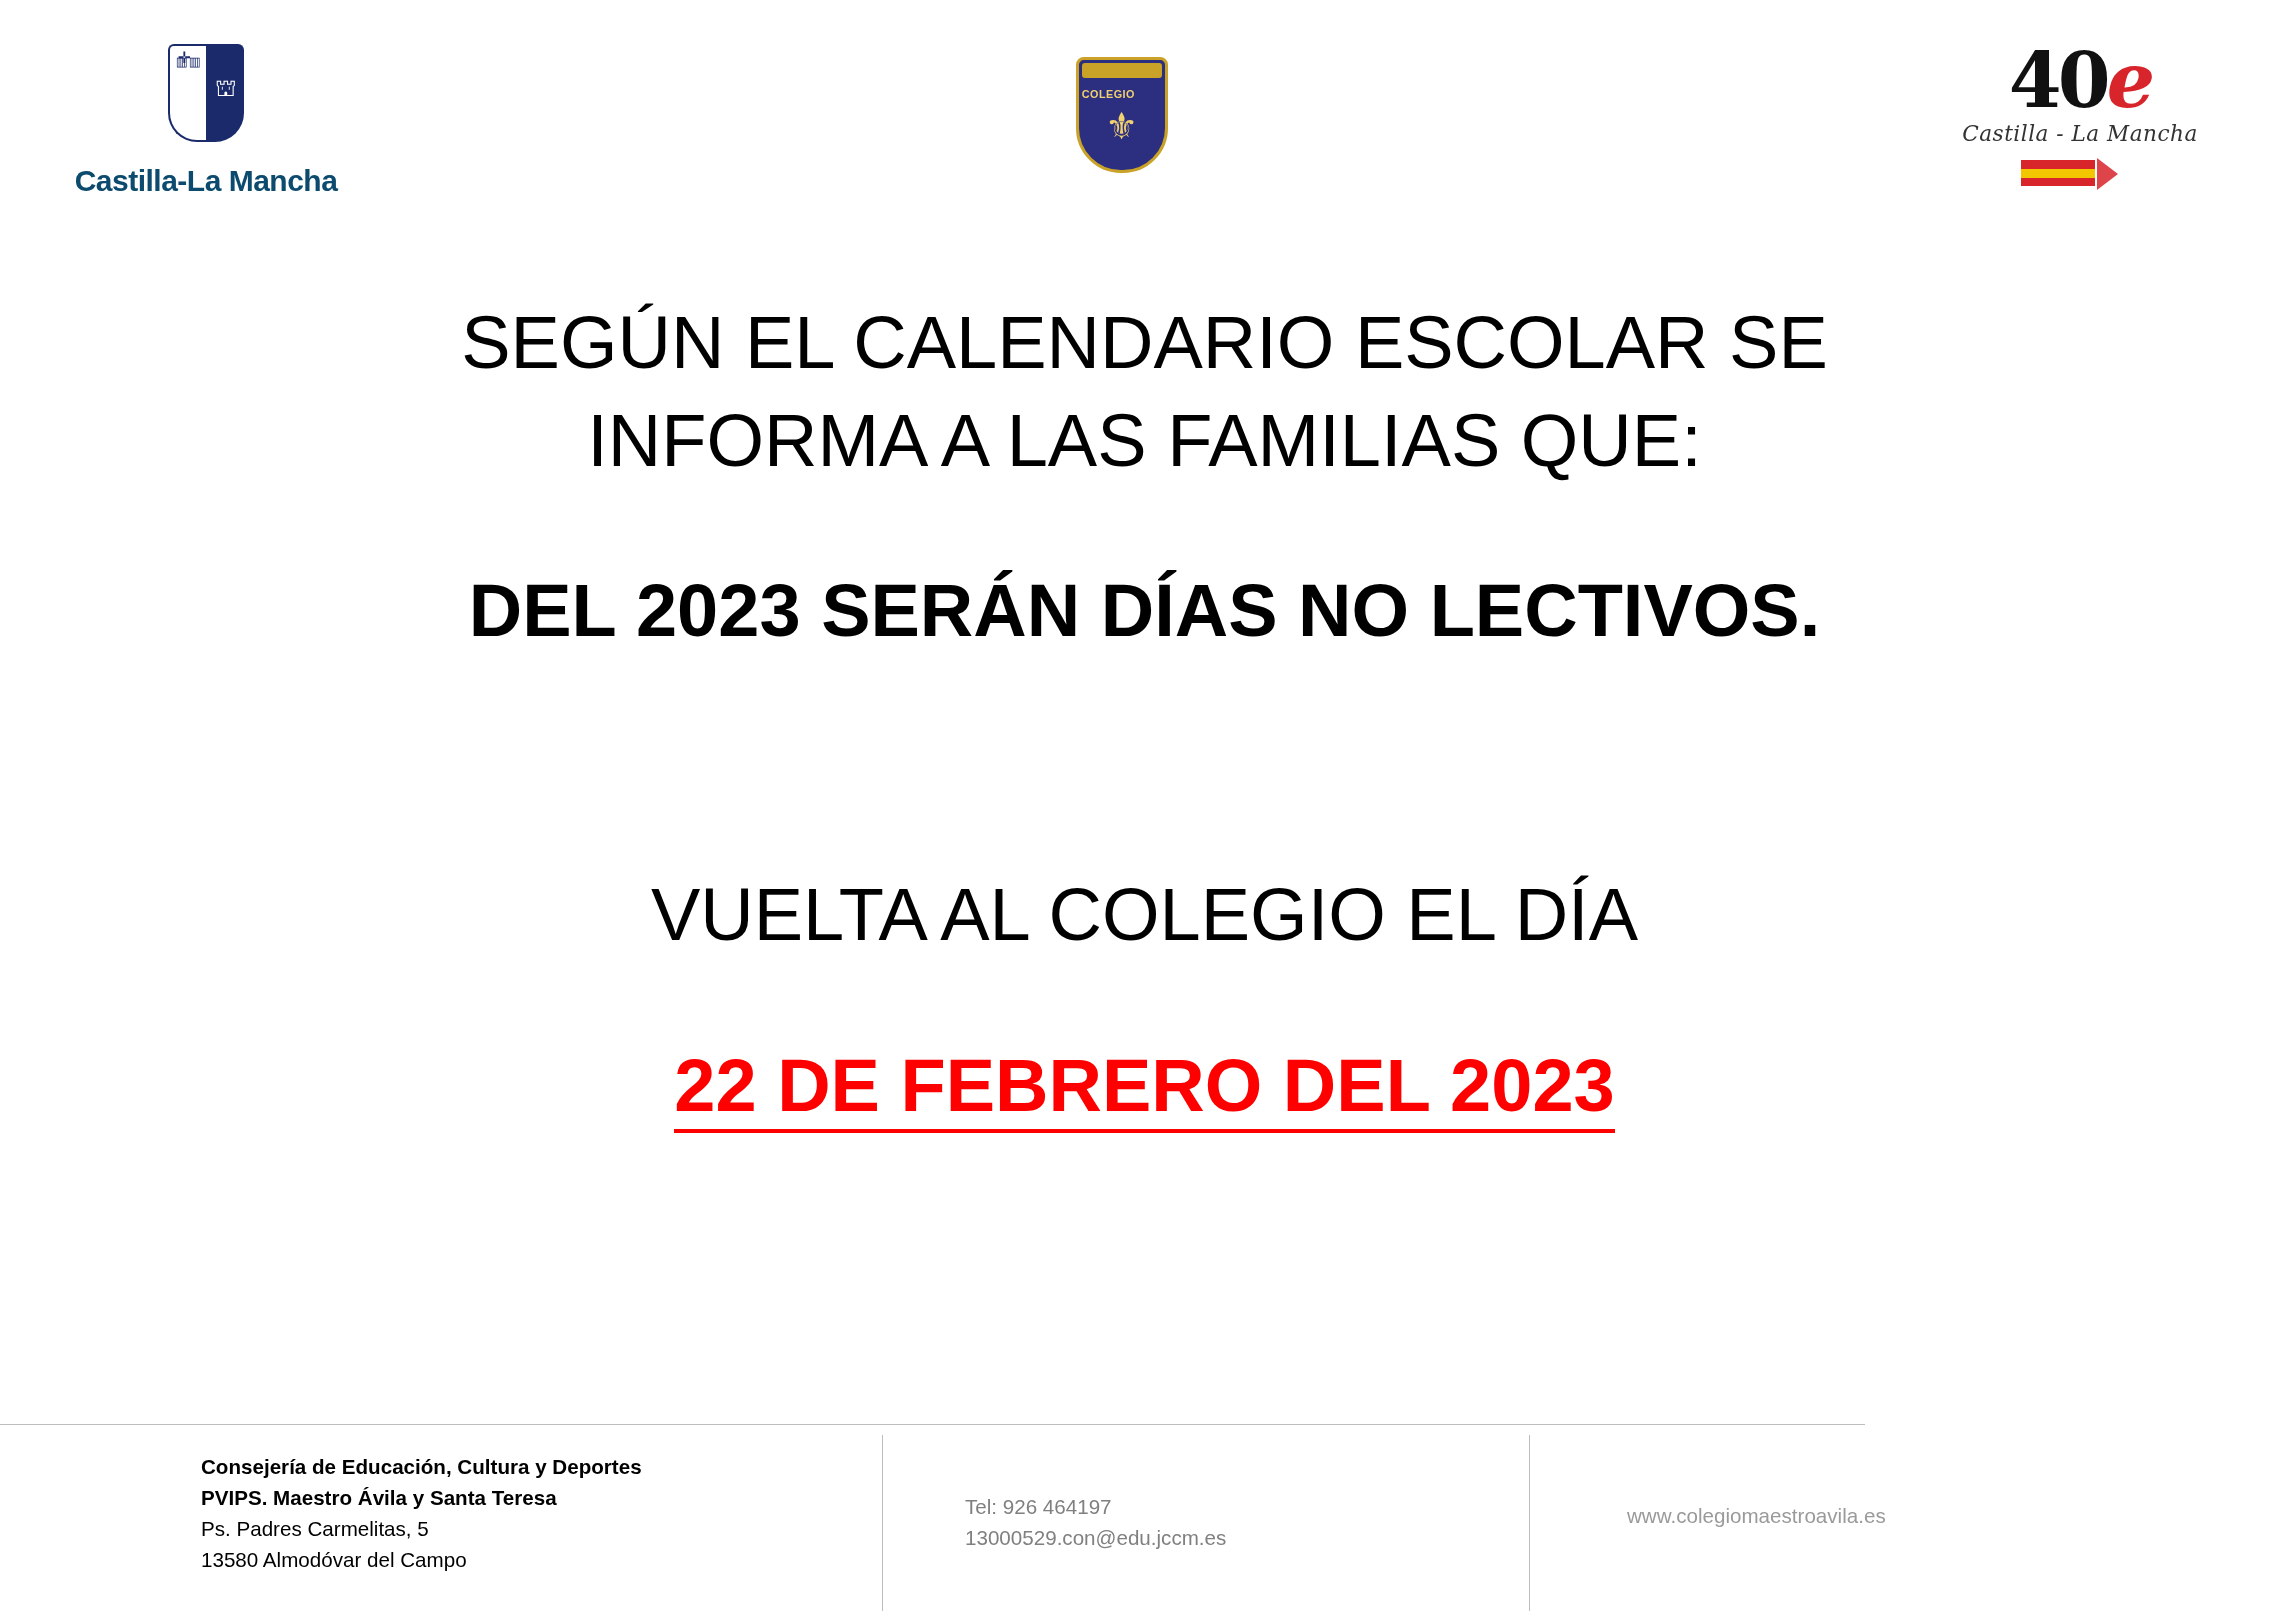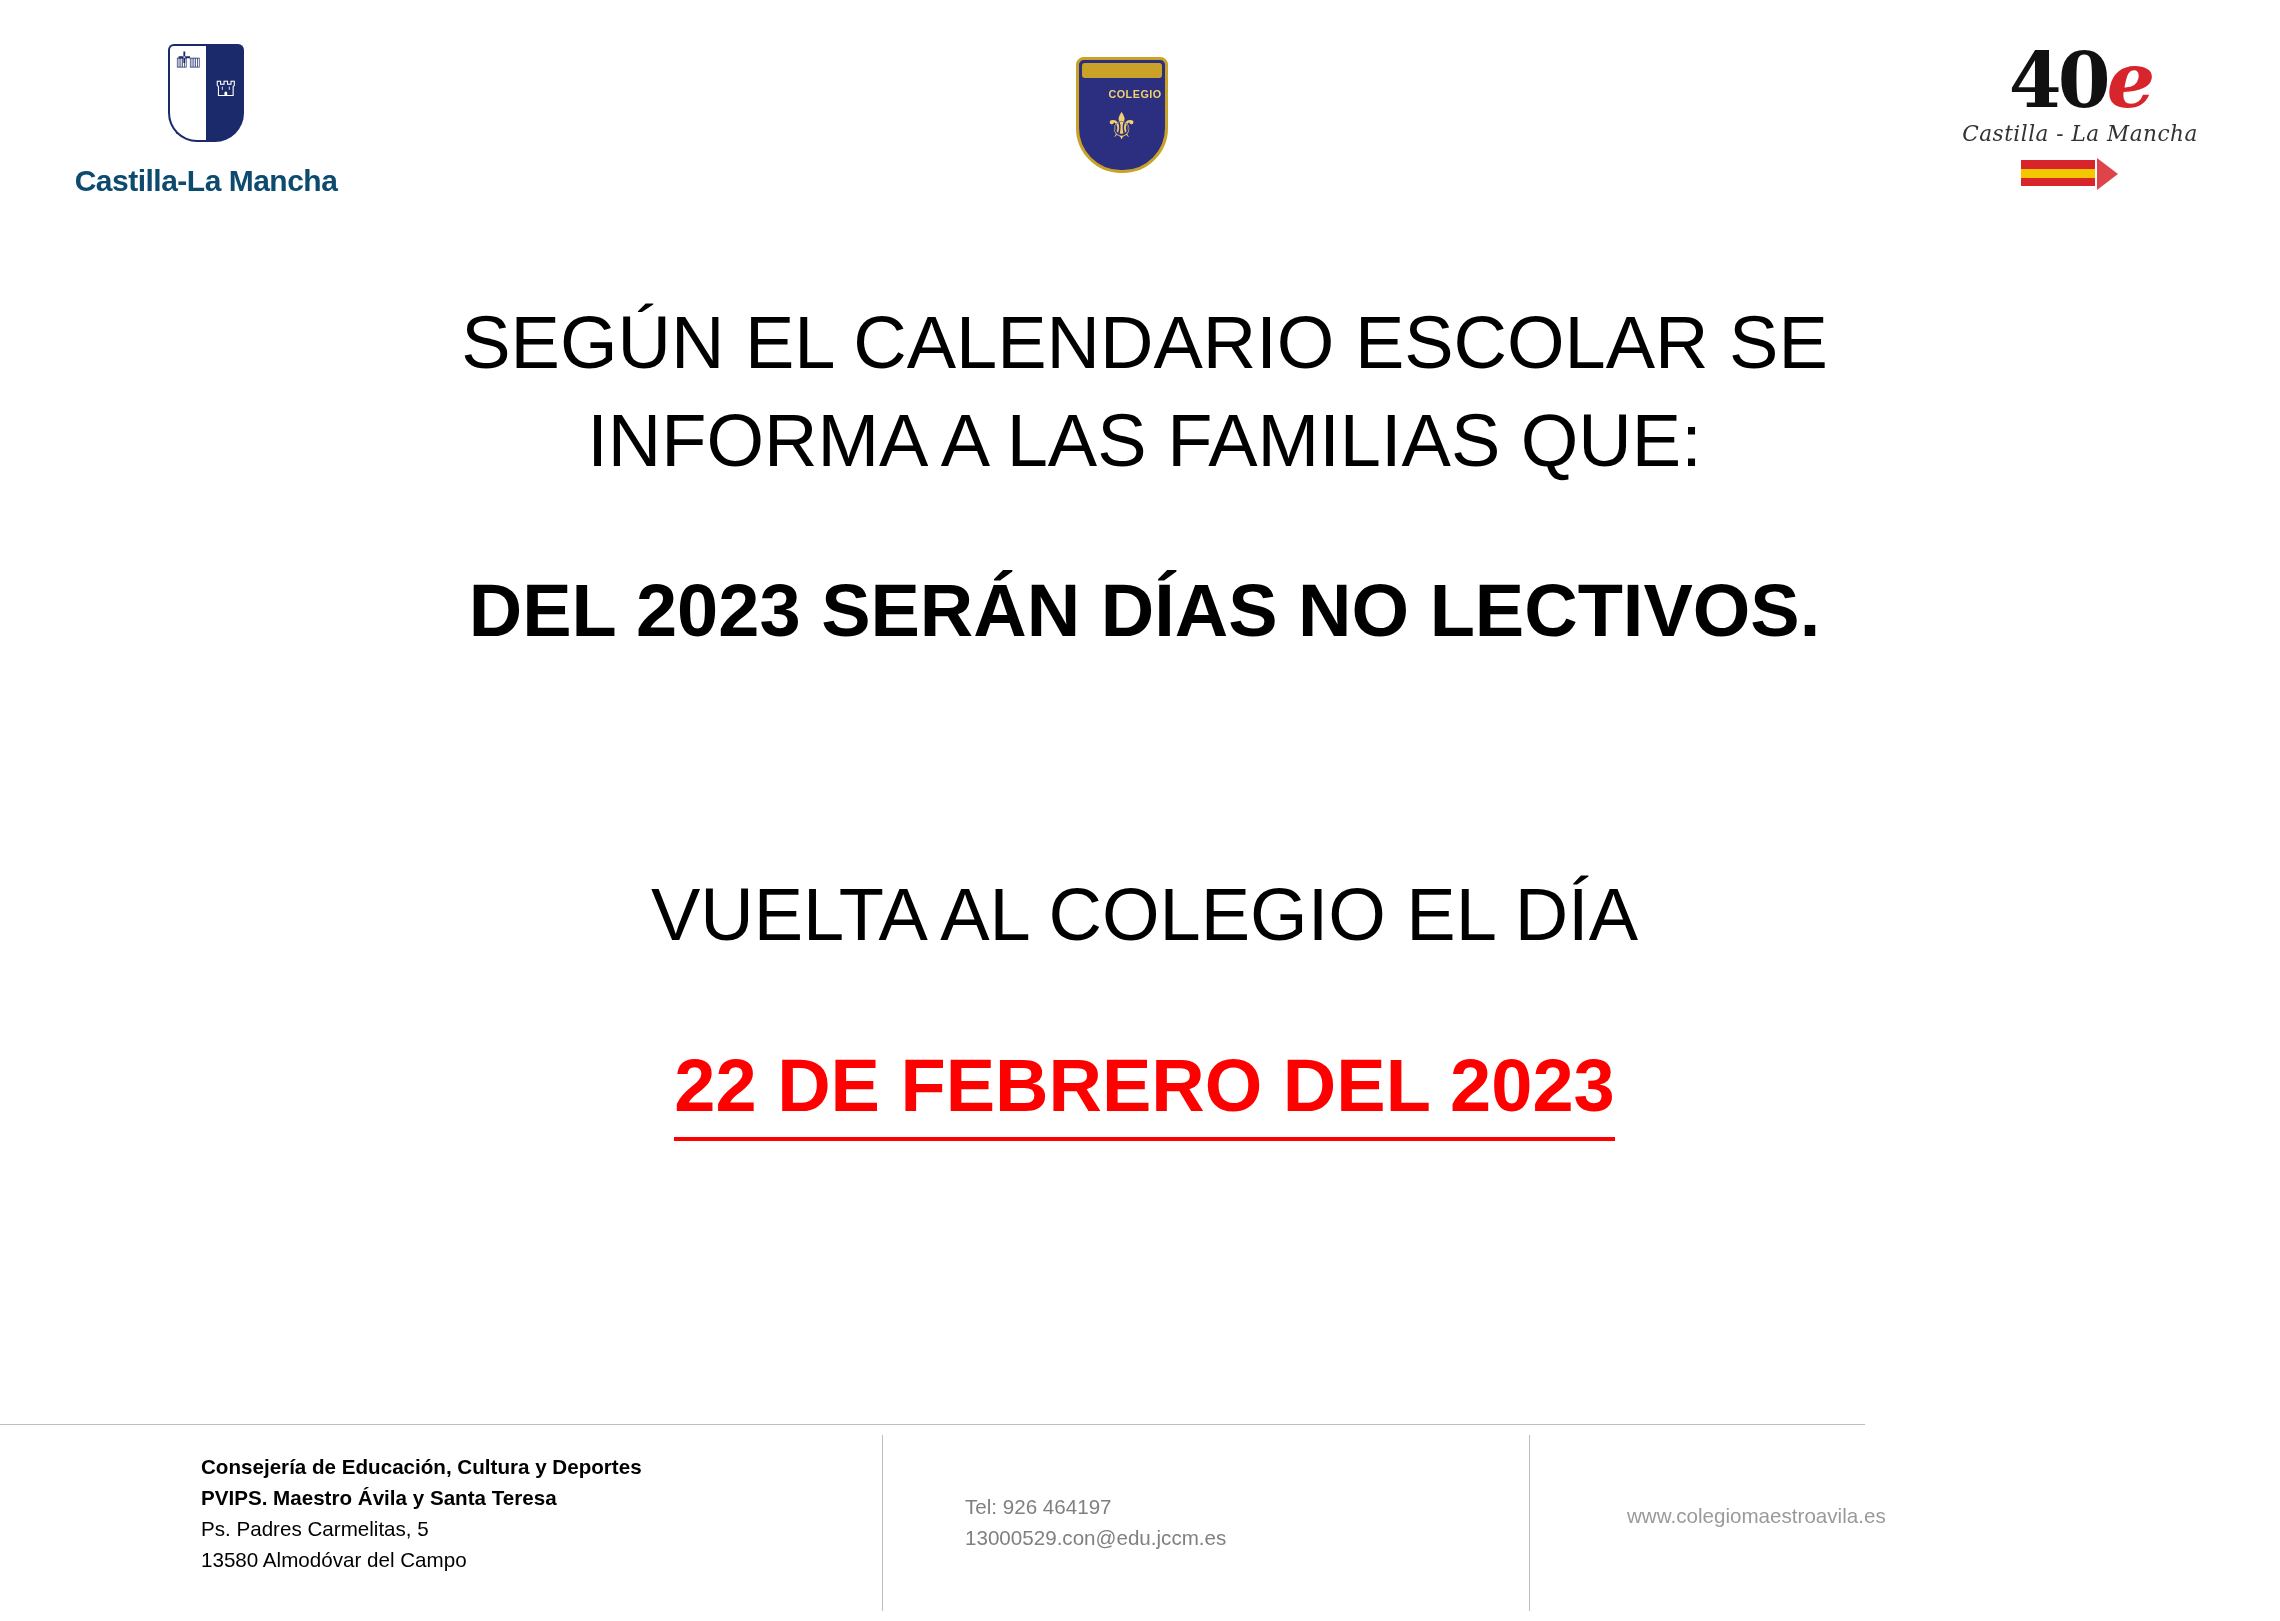--- a/index.html
+++ b/index.html
@@ -111,21 +111,21 @@
     position: absolute;
     left: 13.7px; top: 15.7px;
     width: 80px; height: 15.7px;
     background: #c9a227;
     border-radius: 2.9px;
   }
   .crest .crest-label {
     position: absolute;
     left: 13.7px; top: 41px;
     width: 80px;
-    text-align: right;
+    text-align: left;
     color: #f0d070;
     font-size: 10.8px;
     font-weight: bold;
     letter-spacing: 0.5px;
   }
   .crest .crest-emblem {
     position: absolute;
     left: 13.7px; top: 61px;
     width: 80px;
     text-align: center;
@@ -210,21 +210,21 @@
   .block-gap { height: 73px; }
   .block-gap-big { height: 206px; }
   .line-red {
     font-size: 74px;
     font-weight: bold;
     color: #ff0000;
     line-height: 1.32;
   }
   .line-red span {
     border-bottom: 4.9px solid #ff0000;
-    padding-bottom: 10px;
+    padding-bottom: 2px;
   }
 
   
   .footer {
     position: absolute;
     left: 0;
     bottom: 0;
     width: 1865px;
     height: 196px;
     border-top: 1px solid #bdbdbd;

